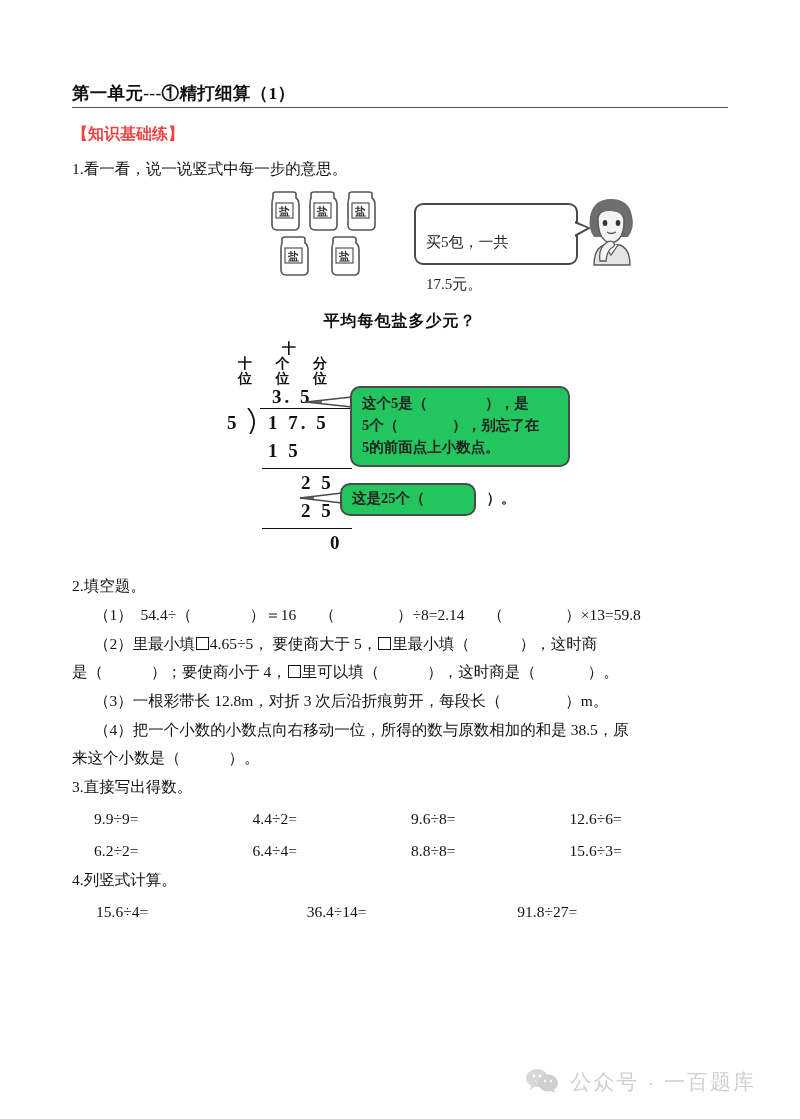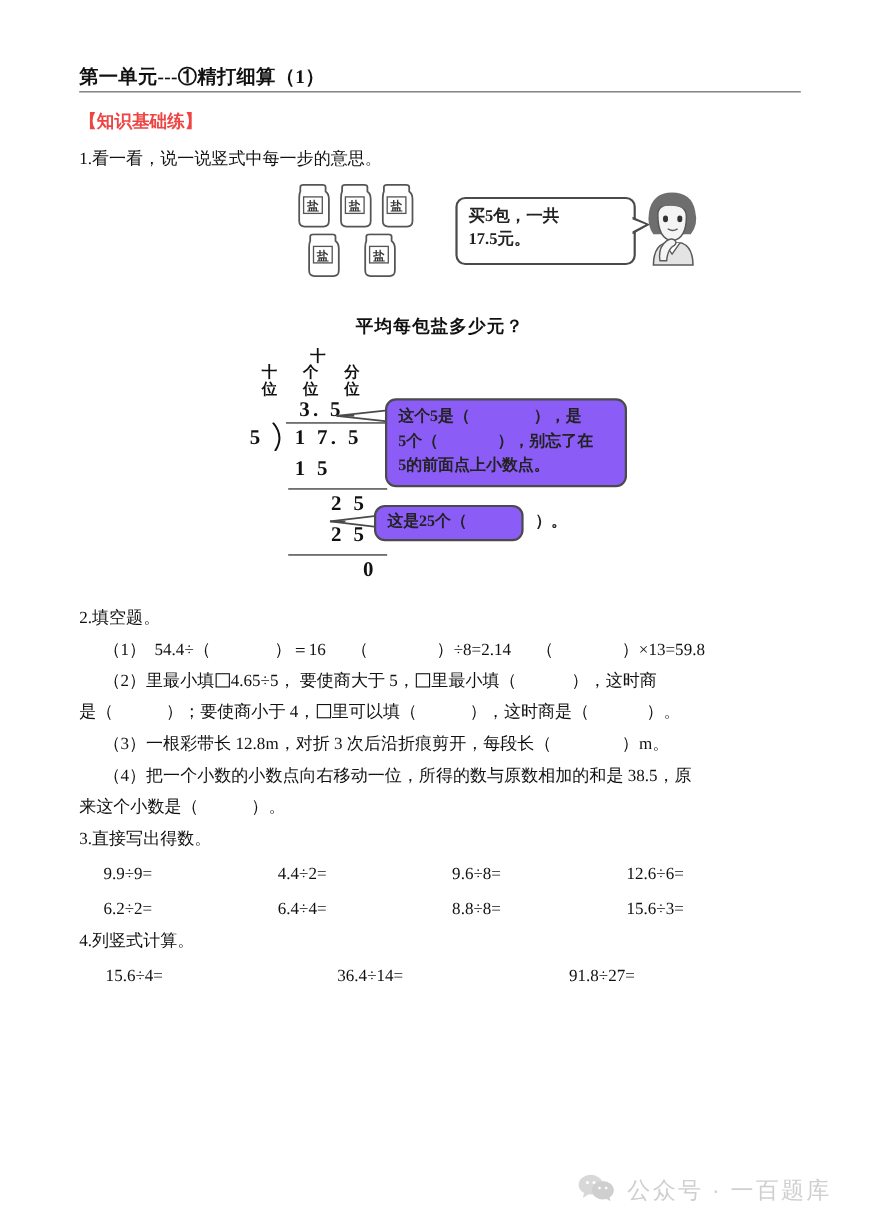--- a/index.html
+++ b/index.html
@@ -27,21 +27,21 @@
     background: #ffffff;
   }
   .content {
     position: absolute;
     left: 72px;
     top: 58px;
     width: 656px;
   }
 
   
-  .title-block { margin-bottom: 4px; }
+  .title-block { margin-bottom: 4px; margin-top: 24px; }
   .title-text {
     font-size: 17.5px;
     font-weight: bold;
     color: #111;
     letter-spacing: 0.3px;
     line-height: 1.3;
     white-space: nowrap;
   }
   .title-rule {
     border-bottom: 1.6px solid #555;
@@ -92,24 +92,25 @@
     width: 164px;
     height: 62px;
     border: 2.2px solid #4a4a4a;
     border-radius: 9px;
     box-sizing: border-box;
     padding: 6px 9px 0 10px;
     background: #fff;
   }
   .bubble-line {
     font-size: 15px;
-    font-weight: bold;
+    font-weight: normal;
     color: #222;
     line-height: 1.35;
     white-space: nowrap;
+    margin-top: 21px;
   }
   .bubble-tail {
     position: absolute;
     right: -15px;
     top: 16px;
     width: 0; height: 0;
     border-top: 7px solid transparent;
     border-bottom: 9px solid transparent;
     border-left: 16px solid #4a4a4a;
   }
@@ -232,21 +233,21 @@
   .remainder {
     position: absolute;
     left: 103px;
     top: 146px;
   }
 
   .callout {
     position: absolute;
     border: 2px solid #4a4a4a;
     border-radius: 10px;
-    background: #8b5cf6;
+    background: #22c55e;
     box-sizing: border-box;
   }
   .callout-a {
     left: 278px;
     top: 44px;
     width: 220px;
     padding: 5px 8px 6px 10px;
   }
   .callout-b {
     left: 268px;

